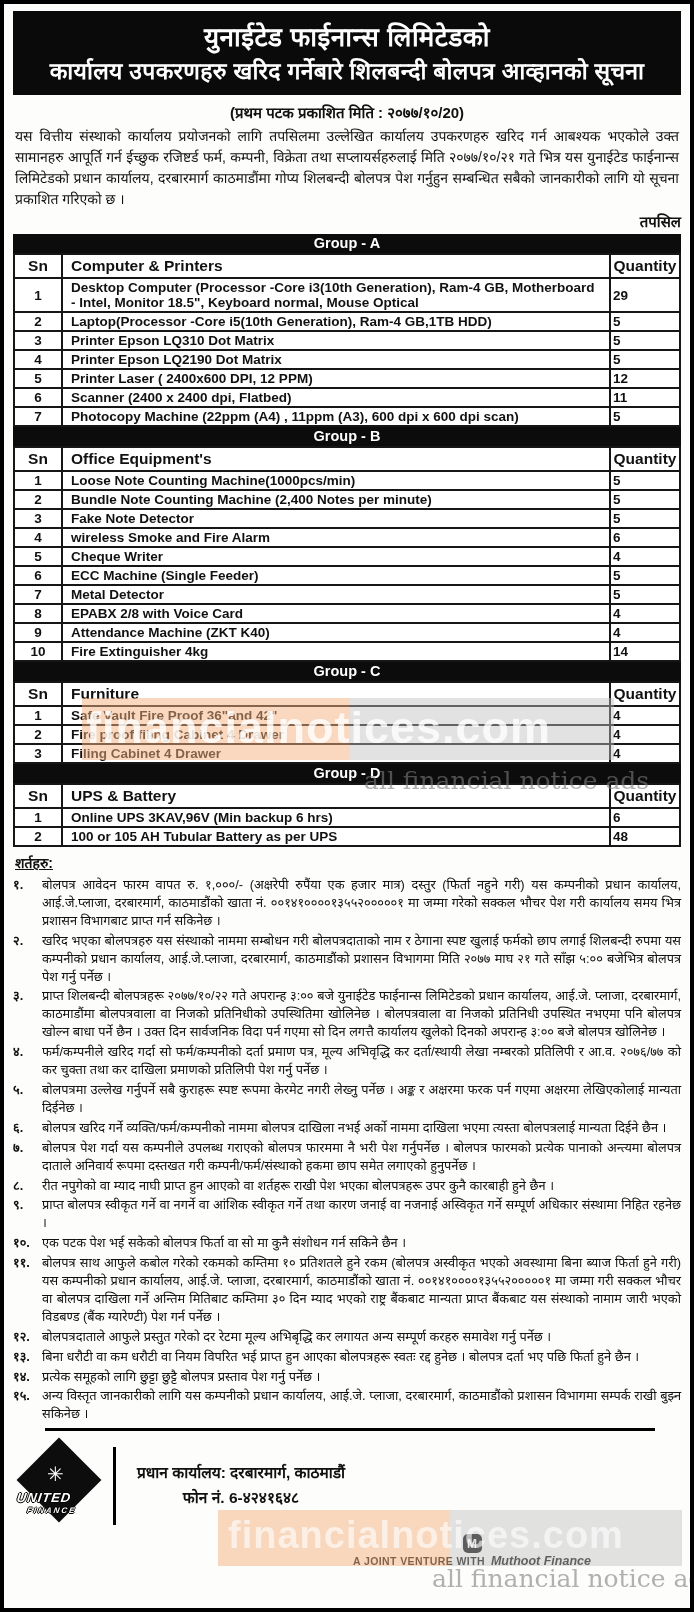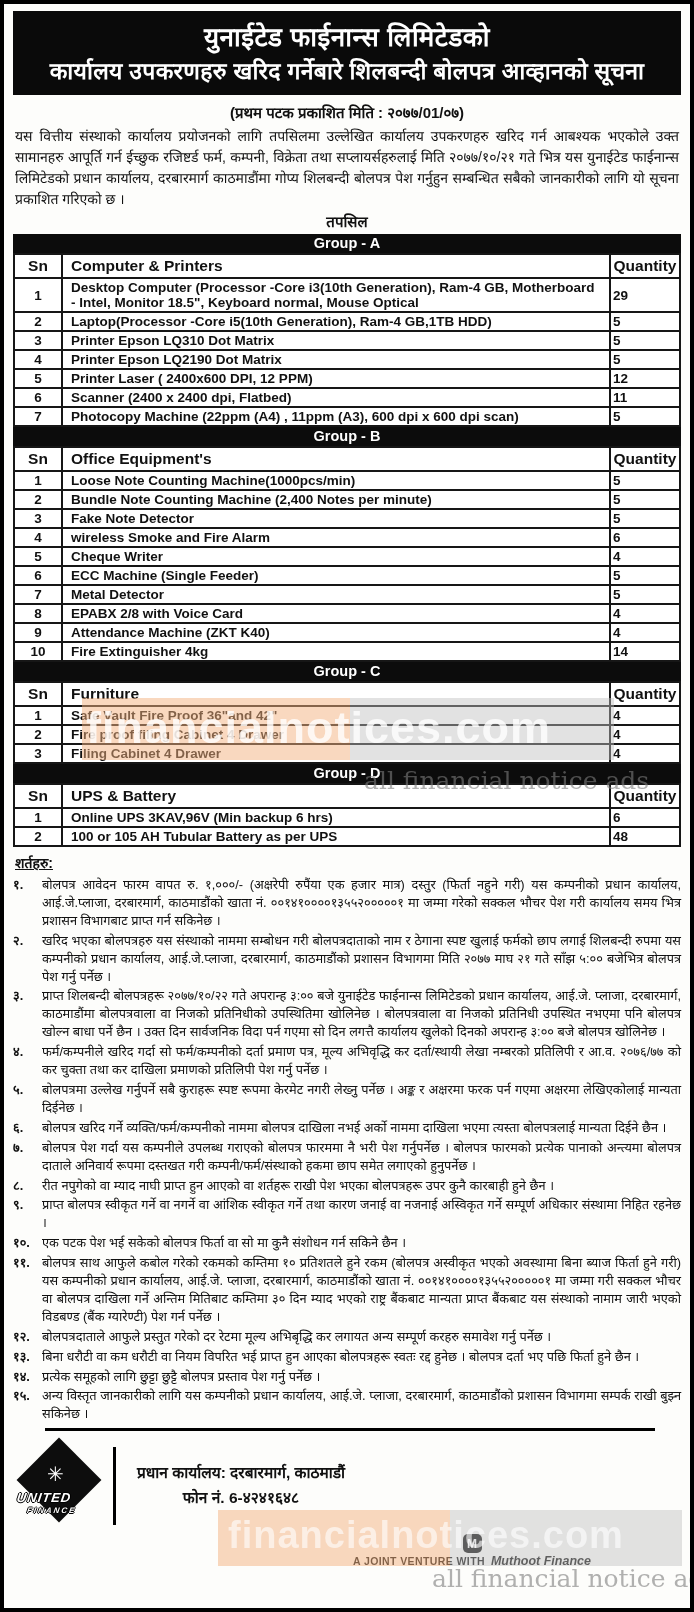--- a/index.html
+++ b/index.html
@@ -13,21 +13,21 @@
     font-family:"Liberation Sans","DejaVu Sans",sans-serif;
     color:#111;
     overflow:hidden;
   }
   
   .title-box{background:#0a0a0a;color:#fff;text-align:center;padding:7px 4px 9px 4px;}
   .title1{font-size:26px;font-weight:bold;letter-spacing:.5px;}
   .title2{font-size:23px;font-weight:bold;margin-top:0;letter-spacing:.3px;}
   .date-line{text-align:center;font-weight:bold;font-size:15px;margin:7px 0 4px 0;}
   .intro{font-size:14px;line-height:1.5;text-align:justify;font-weight:500;padding:0 2px;}
-  .tapasil{text-align:center;font-weight:bold;font-size:15px;margin:1px 0 3px 0;}
+  .tapasil{text-align:right;font-weight:bold;font-size:15px;margin:1px 0 3px 0;}
   
   .group-bar{background:#0c0c0c;color:#fff;text-align:center;font-weight:bold;font-size:14.5px;padding:1px 0 2px 0;}
   table.items{width:100%;border-collapse:collapse;background:#fff;}
   table.items th,table.items td{border:2px solid #161616;}
   th.h-sn{width:38px;font-size:15.5px;padding:2px 4px;text-align:center;}
   th.h-cat{font-size:15.5px;padding:2px 8px;text-align:left;}
   th.h-qty{width:64px;font-size:15.5px;padding:2px 2px;text-align:center;}
   td.c-sn{text-align:center;font-size:13.5px;font-weight:600;padding:1px 2px;}
   td.c-desc{font-size:13.5px;font-weight:600;padding:1px 8px;}
   td.c-qty{font-size:13.5px;font-weight:600;padding:1px 2px;}
@@ -76,21 +76,21 @@
 </style>
 </head>
 <body>
 
 <div class="page">
 
   <div class="title-box">
     <div class="title1">युनाईटेड फाईनान्स लिमिटेडको</div>
     <div class="title2">कार्यालय उपकरणहरु खरिद गर्नेबारे शिलबन्दी बोलपत्र आव्हानको सूचना</div>
   </div>
-  <div class="date-line">(प्रथम पटक प्रकाशित मिति : २०७७/01/०७)</div>
+  <div class="date-line">(प्रथम पटक प्रकाशित मिति : २०७७/१०/20)</div>
   <div class="intro">यस वित्तीय संस्थाको कार्यालय प्रयोजनको लागि तपसिलमा उल्लेखित कार्यालय उपकरणहरु खरिद गर्न आबश्यक भएकोले उक्त सामानहरु आपूर्ति गर्न ईच्छुक रजिष्टर्ड फर्म, कम्पनी, विक्रेता तथा सप्लायर्सहरुलाई मिति २०७७/१०/२१ गते भित्र यस युनाईटेड फाईनान्स लिमिटेडको प्रधान कार्यालय, दरबारमार्ग काठमाडौंमा गोप्य शिलबन्दी बोलपत्र पेश गर्नुहुन सम्बन्धित सबैको जानकारीको लागि यो सूचना प्रकाशित गरिएको छ ।</div>
   <div class="tapasil">तपसिल</div>
 
   <div class="group-bar">Group - A</div>
   <table class="items">
     <tbody>
         <tr>
       <th class="h-sn">Sn</th>
       <th class="h-cat">Computer &amp; Printers</th>
       <th class="h-qty">Quantity</th>

